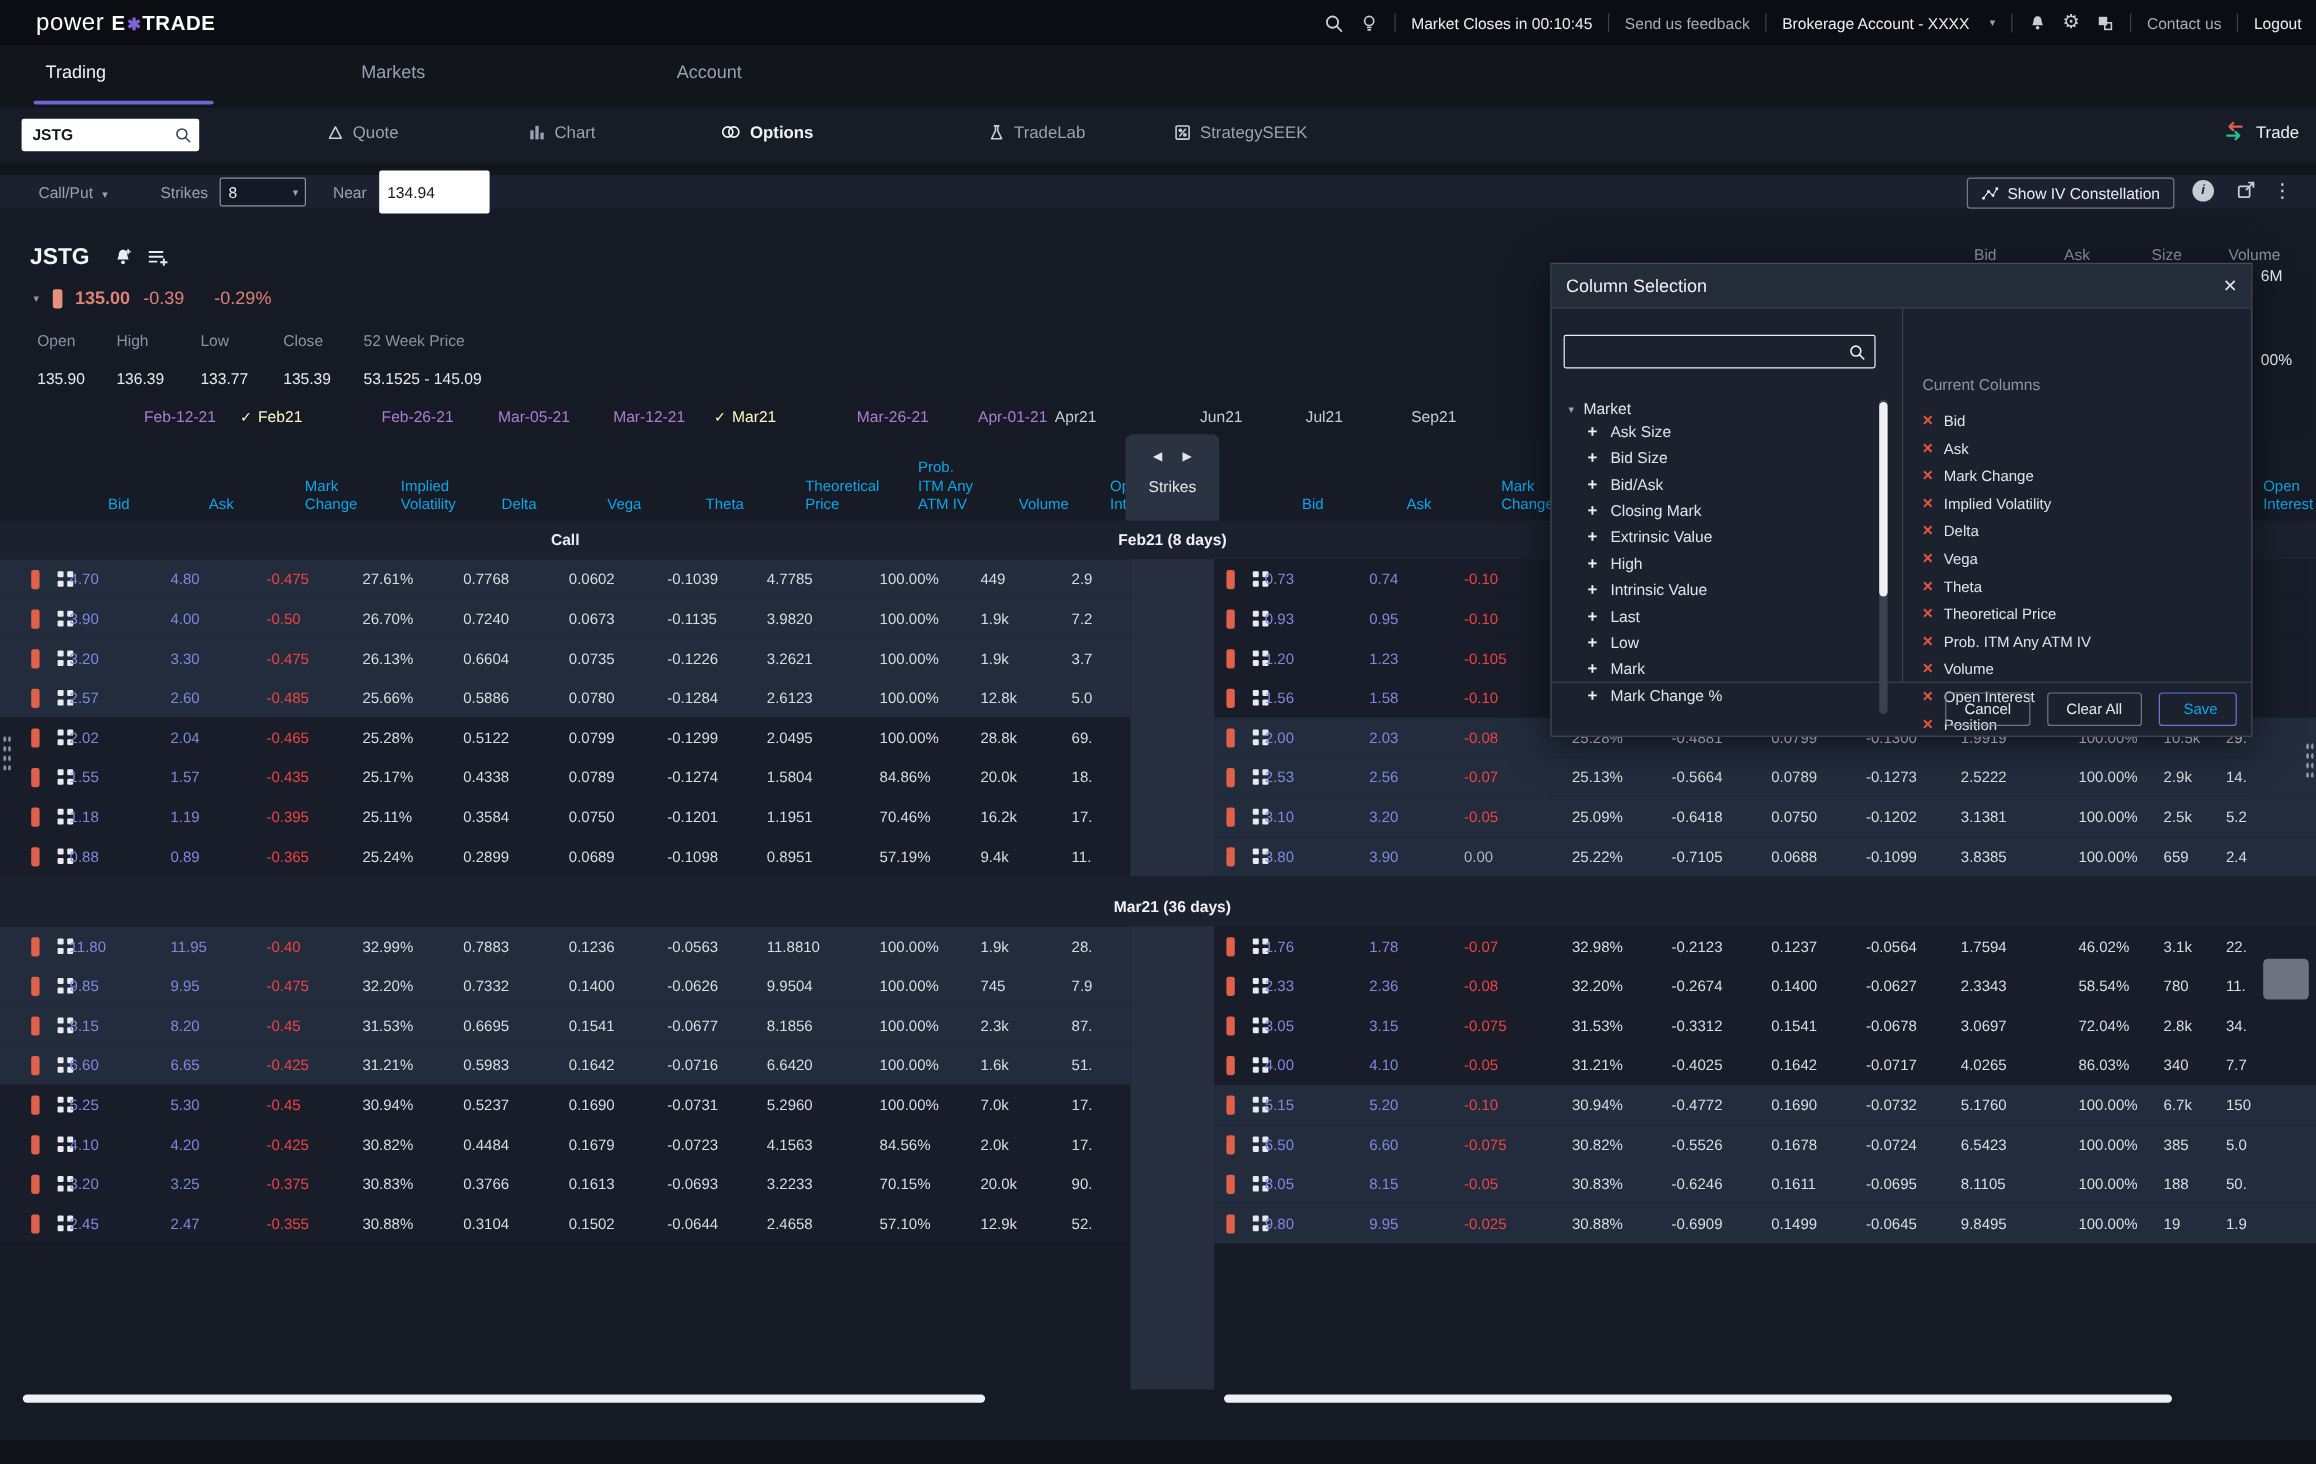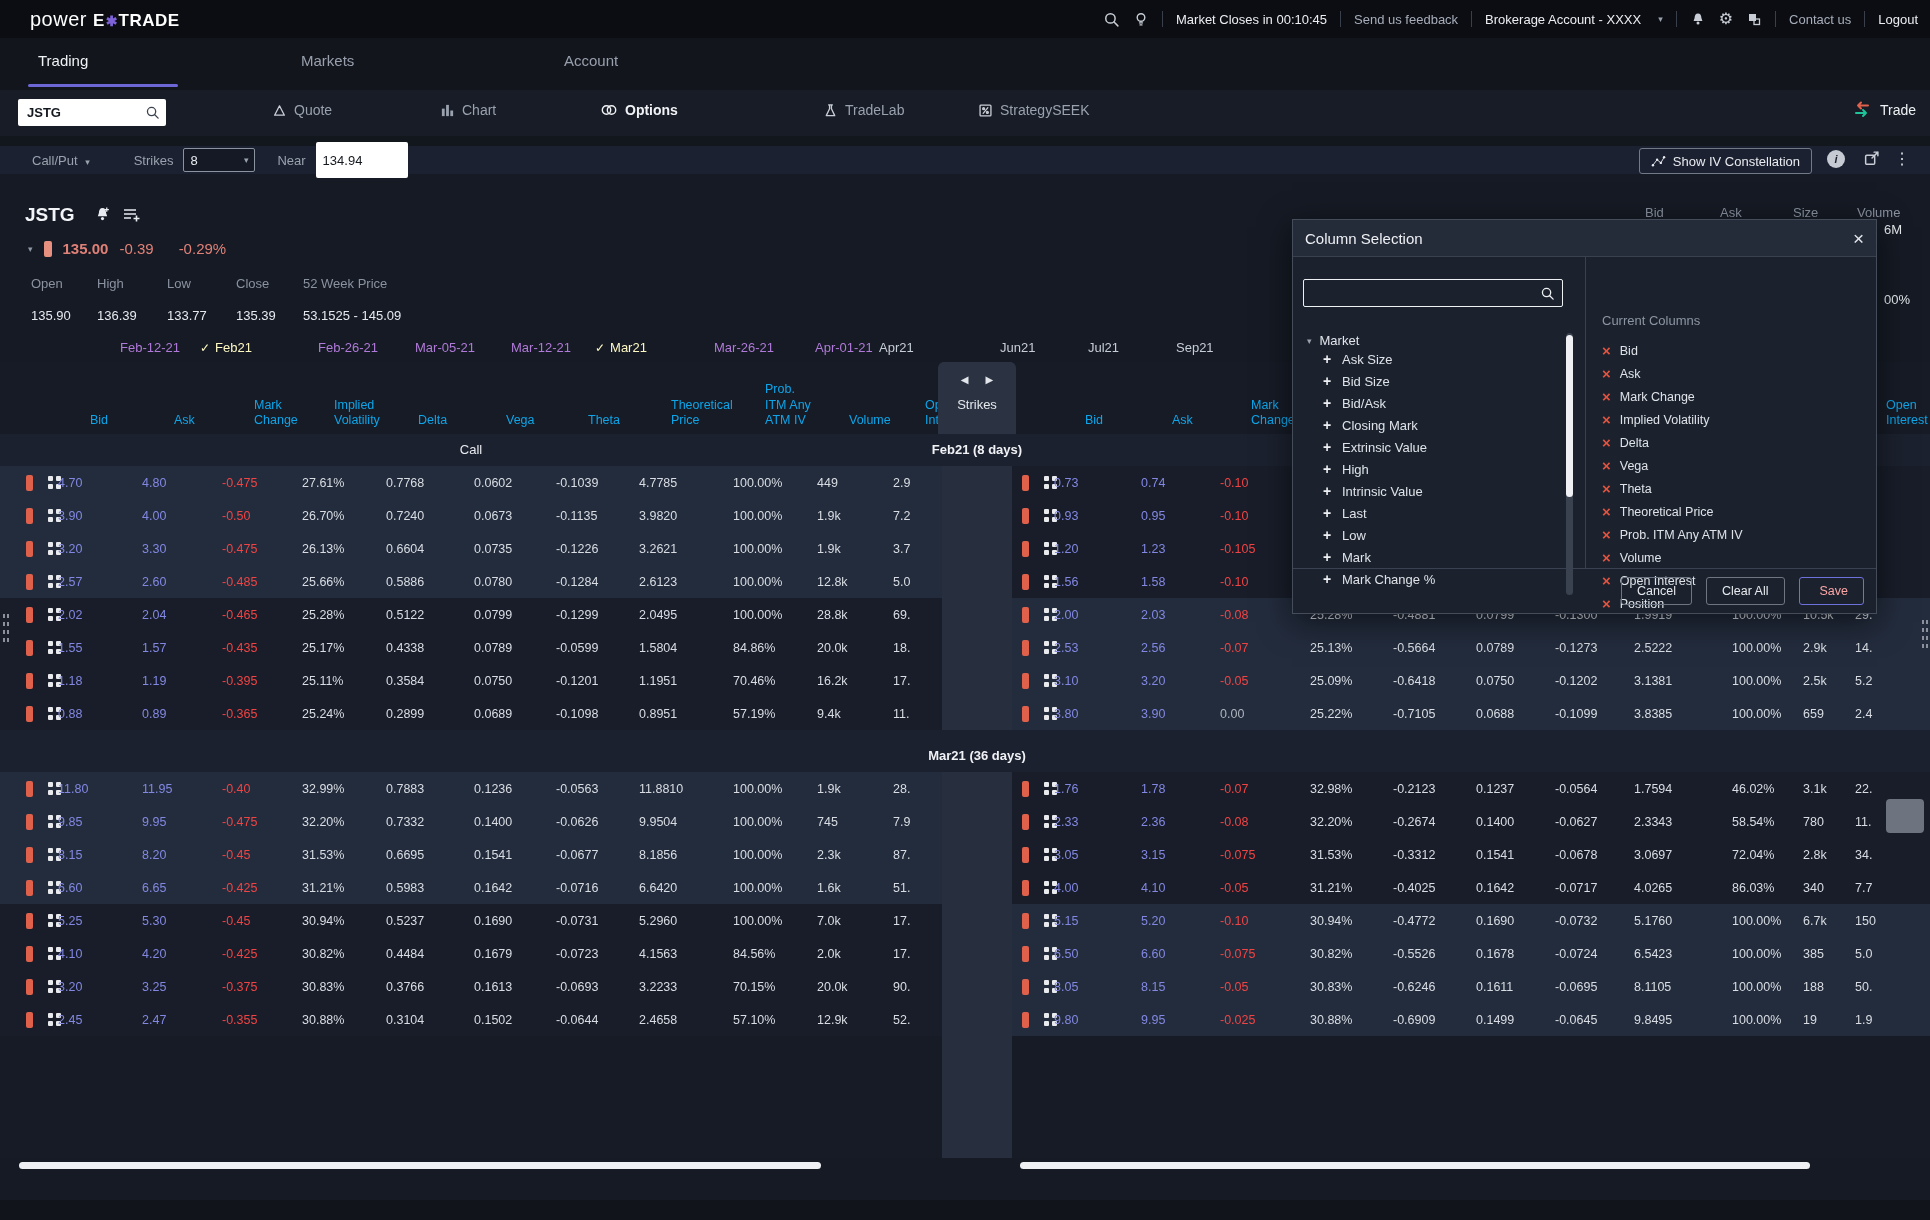--- a/index.html
+++ b/index.html
@@ -108,21 +108,21 @@
   .side.put .cells .c:nth-of-type(8){width:98px;}
   .side.put .cells .c:nth-of-type(9){width:71px;}
   .side.put .cells .c:nth-of-type(10){width:52px;}
   .side.put .cells .c:nth-of-type(11){width:70px;}
   .cells .c:nth-of-type(1),.cells .c:nth-of-type(2){color:#8288e2;}
   .cells .c:nth-of-type(3){color:#ef4444;}
   .cells .c:nth-of-type(3).flat{color:#aeb5c0;}
   .hdr-row .c:nth-of-type(n){color:#0ea5e9;}
   .band{position:relative;background:#1b212e;height:32px;line-height:32px;}
   .band.b2{height:42px;line-height:52px;}
-  .band .bl{position:absolute;left:0;width:942px;text-align:center;color:#e8ebef;font-size:13px;}
+  .band .bl{position:absolute;left:0;width:942px;text-align:center;color:#e8ebef;font-size:13px;font-weight:bold;}
   .band .bc{position:absolute;left:890px;width:174px;text-align:center;color:#f0f2f5;font-weight:700;font-size:13px;white-space:nowrap;}
   .band .bp{position:absolute;left:1012px;right:0;text-align:center;color:#e8ebef;font-size:13px;}
   .row{display:flex;height:33px;cursor:pointer;}
   .row.hlc .side.call{background:#232c3d;}
   .row.hlp .side.put{background:#232c3d;}
   .vbar{flex:none;width:7px;height:16px;border-radius:2px;background:#e0614b;margin-left:26px;}
   .side.put .vbar{margin-left:10px;}
   .dots{flex:none;width:5px;height:5px;border-radius:1px;background:#e8eaee;box-shadow:8px 0 0 #e8eaee,0 8px 0 #e8eaee,8px 8px 0 #e8eaee;margin-left:15px;margin-top:-8px;cursor:pointer;}
   .side.call .dots{margin-left:15px;}
 
@@ -148,21 +148,21 @@
   .titem .plus{color:#eef0f3;font-size:14px;font-weight:700;width:10px;}
   .tree-sb{position:absolute;right:12px;top:76px;width:7px;height:262px;border-radius:4px;background:#3a4250;}
   .tree-sb .th{position:absolute;left:0;top:2px;width:7px;height:162px;border-radius:4px;background:#eef0f3;cursor:pointer;}
   .dlg-right{flex:1;position:relative;padding:56px 0 0 16px;box-sizing:border-box;}
   .cur-title{position:absolute;left:16px;top:56px;color:#8d95a3;font-size:13px;}
   .cur-list{position:absolute;left:16px;top:82px;}
   .citem{display:flex;align-items:center;gap:9px;height:23px;font-size:12.5px;color:#dfe3e8;cursor:pointer;}
   .citem .xic{color:#e2543f;font-weight:800;font-size:15px;line-height:1;cursor:pointer;}
   .dlg-foot{position:absolute;bottom:0;left:0;right:0;height:44px;border-top:1px solid #3a4150;display:flex;align-items:center;justify-content:flex-end;gap:14px;padding-right:12px;}
   .btn{height:28px;padding:0 15px;border:1px solid #6f7683;border-radius:3px;background:transparent;color:#e6e9ed;font-size:12.5px;font-family:"Liberation Sans",sans-serif;cursor:pointer;}
-  .btn.save{border-color:#6c71dc;color:#fca5a5;padding-left:20px;}
+  .btn.save{border-color:#6c71dc;color:#0ea5e9;padding-left:20px;}
 </style>
 </head>
 <body>
 
 <div id="app">
 
   <div class="topbar">
     <div class="logo">
       <span class="p1">power</span>
       <span class="p2">E</span>
@@ -673,21 +673,21 @@
               <div class="side call">
                 <span class="vbar"></span>
                 <span class="dots"></span>
                 <div class="cells">
                 <div class="c flat">1.55</div>
                 <div class="c flat">1.57</div>
                 <div class="c">-0.435</div>
                 <div class="c flat">25.17%</div>
                 <div class="c flat">0.4338</div>
                 <div class="c flat">0.0789</div>
-                <div class="c">-0.0599</div>
+                <div class="c">-0.1274</div>
                 <div class="c flat">1.5804</div>
                 <div class="c flat">84.86%</div>
                 <div class="c flat">20.0k</div>
                 <div class="c flat">18.</div>
               </div>
               </div>
               <div class="strike-col">136</div>
               <div class="side put">
                 <span class="vbar"></span>
                 <span class="dots"></span>

